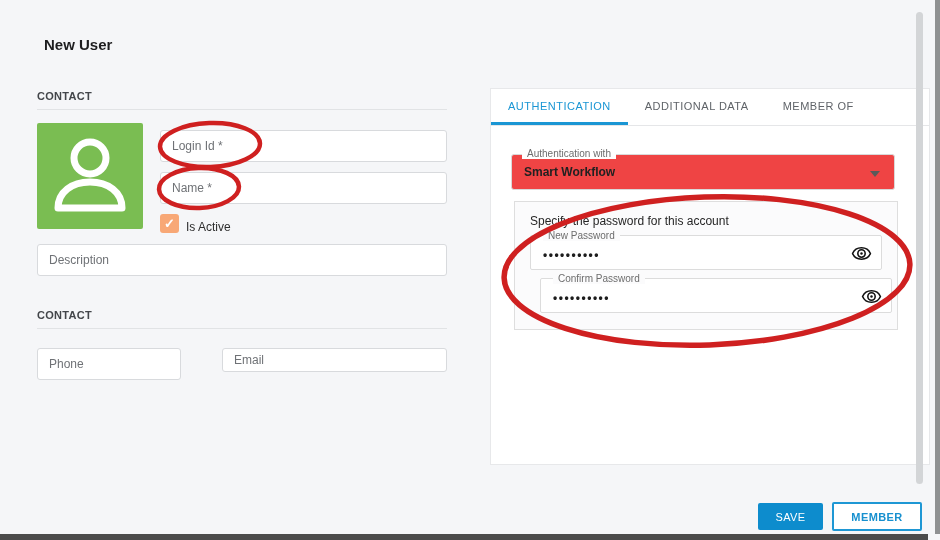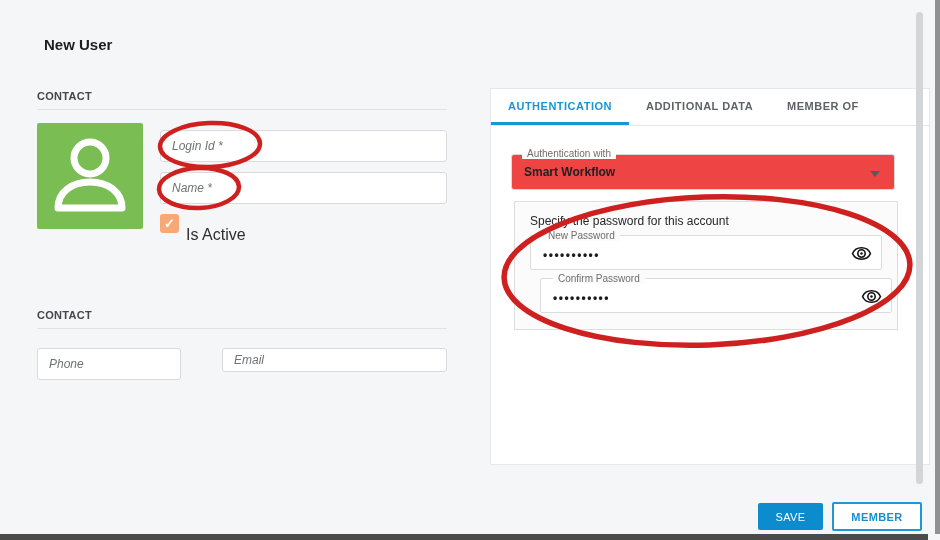--- a/index.html
+++ b/index.html
@@ -14,38 +14,38 @@
   .screen{
     position:relative;width:940px;height:540px;overflow:hidden;
     background:#f5f6f8;
   }
   .page-title{position:absolute;left:28px;top:36px;font-size:15px;font-weight:700;color:#1d1d1f;margin-left:16px;}
   .section-label{position:absolute;font-size:11px;font-weight:700;color:#43464a;letter-spacing:.3px;}
   .divider{position:absolute;height:1px;background:#e1e3e5;width:410px;left:37px;}
   .avatar{position:absolute;left:37px;top:123px;width:106px;height:106px;background:var(--avatar-green);border-radius:2px;display:flex;align-items:center;justify-content:center;}
   .txt-input{
     position:absolute;background:#fff;border:1px solid #d8dadd;border-radius:3px;
-    font-family:"Liberation Sans",sans-serif;font-size:12px;color:#0369a1;padding:0 11px;outline:none;font-style:italic;
+    font-family:"Liberation Sans",sans-serif;font-size:12px;color:#0369a1;padding:0 11px;outline:none;
   }
   .txt-input::placeholder{color:#6f7276;opacity:1;}
   .in-login{left:160px;top:130px;width:287px;height:32px;}
   .in-name{left:160px;top:172px;width:287px;height:32px;}
   .in-desc{left:37px;top:244px;width:410px;height:32px;}
   .in-phone{left:37px;top:348px;width:144px;height:32px;}
   .in-email{left:222px;top:348px;width:225px;height:24px;}
   .checkbox{
     position:absolute;left:160px;top:214px;width:19px;height:19px;background:var(--checkbox-orange);
     border-radius:3px;color:#fff;font-size:13px;font-weight:700;display:flex;align-items:center;justify-content:center;cursor:pointer;
   }
-  .checkbox-label{position:absolute;left:186px;top:226px;font-size:16px;font-weight:500;color:#2e2e2e;}
+  .checkbox-label{position:absolute;left:186px;top:220px;font-size:12px;font-weight:500;color:#2e2e2e;}
 
   
   .card{position:absolute;left:490px;top:88px;width:440px;height:377px;background:#fff;border:1px solid #e7e8ea;}
   .tabs{display:flex;height:37px;border-bottom:1px solid #e5e6e8;align-items:stretch;}
-  .tab{display:flex;align-items:center;padding:0 17px;font-size:11px;font-weight:700;letter-spacing:.5px;color:#5f6368;cursor:pointer;border-bottom:3px solid transparent;text-align:center;}
+  .tab{display:flex;align-items:center;padding:0 17px;font-size:11px;font-weight:400;letter-spacing:.5px;color:#5f6368;cursor:pointer;border-bottom:3px solid transparent;text-align:center;}
   .tab.active{color:var(--accent);border-bottom-color:var(--accent);}
 
   .select-field{position:absolute;left:20px;top:65px;width:384px;height:36px;border:1px solid #d9d9d9;border-radius:3px;background:#ef4444;cursor:pointer;padding-left:40px;}
   .float-label{position:absolute;top:-7px;left:10px;background:#fff;padding:0 5px;font-size:10px;color:#6d6d6d;white-space:nowrap;}
   .select-value{position:absolute;left:12px;top:0;height:100%;display:flex;align-items:center;font-size:12px;font-weight:600;color:#212121;}
   .caret{position:absolute;right:14px;top:16px;width:0;height:0;border-left:5px solid transparent;border-right:5px solid transparent;border-top:6px solid #5a5a5a;}
 
   .pw-fieldset{position:absolute;left:23px;top:112px;width:384px;height:129px;border:1px solid #dedede;background:#fbfbfc;}
   .pw-heading{position:absolute;left:15px;top:12px;font-size:12px;color:#262626;}
   .pw-field{position:absolute;left:15px;width:352px;height:35px;background:#fff;border:1px solid #dcdcdc;border-radius:2px;}
@@ -95,20 +95,21 @@
   </div>
 
   <input class="txt-input in-login" placeholder="Login Id *" style="">
   <input class="txt-input in-name" placeholder="Name *" style="">
 
   <div class="checkbox">
     <span>✓</span>
   </div>
   <div class="checkbox-label">Is Active</div>
 
+  <input class="txt-input in-desc" placeholder="Description" style="">
 
   <div class="section-label" style="left:37px;top:309px;">CONTACT</div>
   <div class="divider" style="top:328px;"></div>
   <input class="txt-input in-phone" placeholder="Phone" style="">
   <input class="txt-input in-email" placeholder="Email" style="">
 
   <div class="card">
     <div class="tabs">
       <div class="tab active">AUTHENTICATION</div>
       <div class="tab">ADDITIONAL DATA</div>

